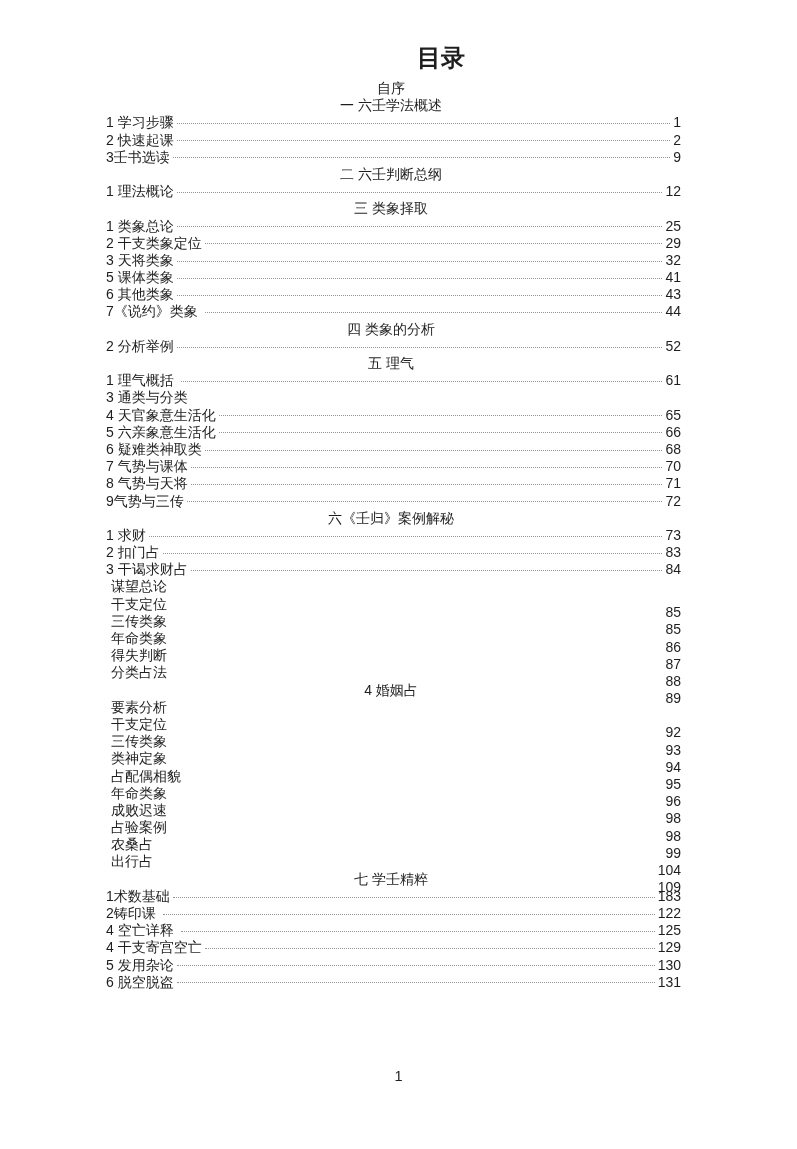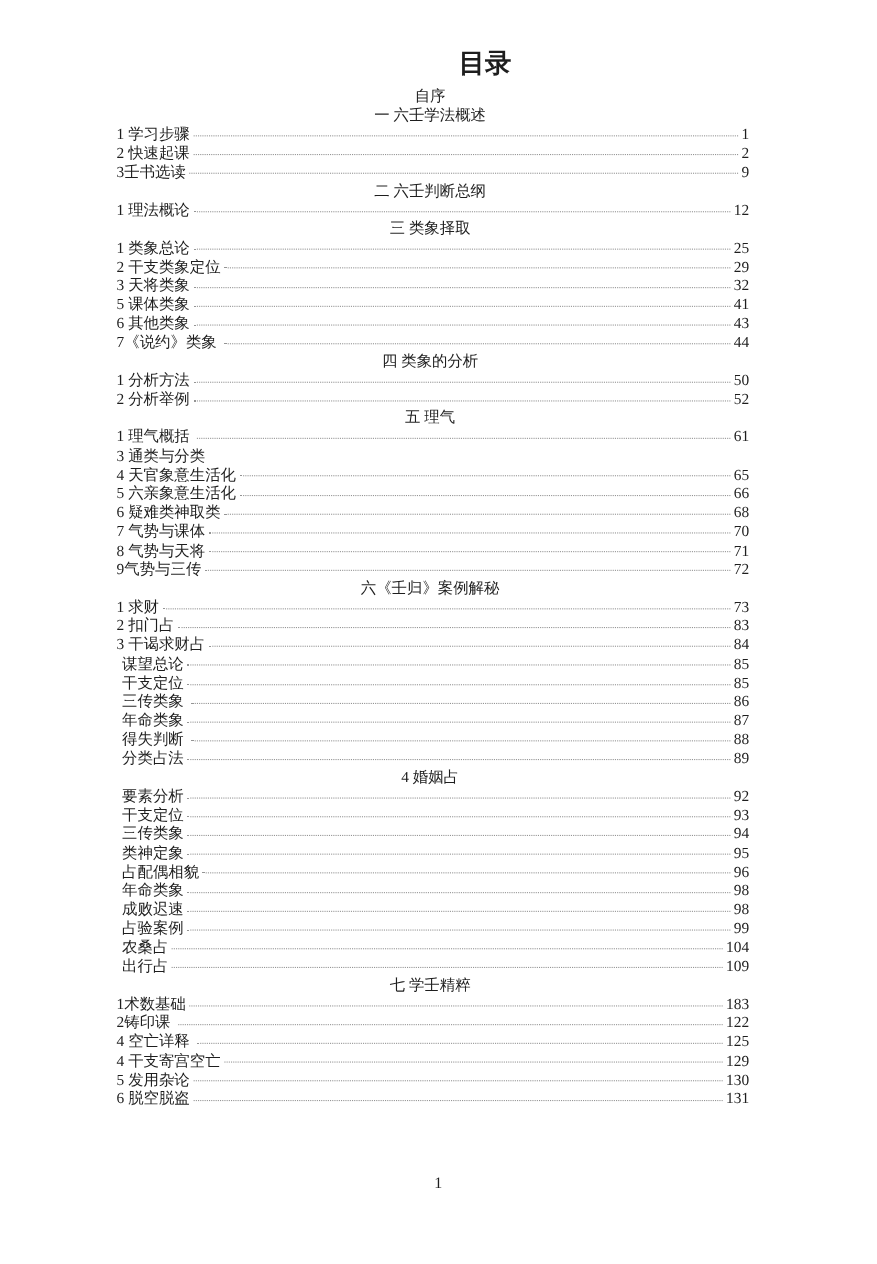--- a/index.html
+++ b/index.html
@@ -1,21 +1,21 @@
 <!DOCTYPE html>
 <html><head>
 <meta charset="utf-8">
 <style>
   html, body { margin: 0; padding: 0; background: #ffffff; }
   .page {
     position: relative;
     width: 686px;
     height: 1149px;
     background: #ffffff;
-    font-family: Liberation Serif, serif;
+    font-family: Liberation Sans, sans-serif;
     color: #1e1e1e;
     overflow: hidden;
   }
   .doc-title {
     position: absolute;
     top: 45px;
     left: 417px;
     font-size: 24px;
     line-height: 26px;
     font-weight: 700;
@@ -47,21 +47,21 @@
     min-width: 0;
   }
   .row .pagenum {
     flex: 0 0 auto;
     line-height: 17.2px;
     text-align: right;
     white-space: pre;
   }
   .row.i0 { padding-left: 0px; justify-content: center;  }
   .row.i1 { padding-left: 5px;  }
-  .row.i2 { padding-left: 10px; }
+  .row.i2 { padding-left: 10px; flex-direction: column; }
   .footer-num {
     position: absolute;
     top: 1068px;
     left: 0;
     width: 797px;
     text-align: center;
     font-size: 14.5px;
     line-height: 17px;
     color: #1e1e1e;
   }
@@ -137,25 +137,20 @@
       <div class="row i1">
     <span class="label">7《说约》类象 </span>
     <span class="leader"></span>
     <span class="pagenum">44</span>
   </div>
       <div class="row i0 no-page">
     <span class="label">四 类象的分析</span>
 
   </div>
       <div class="row i1">
-    <span class="label">1 分析方法</span>
-    <span class="leader"></span>
-    <span class="pagenum">50</span>
-  </div>
-      <div class="row i1">
     <span class="label">2 分析举例</span>
     <span class="leader"></span>
     <span class="pagenum">52</span>
   </div>
       <div class="row i0 no-page">
     <span class="label">五 理气</span>
 
   </div>
       <div class="row i1">
     <span class="label">1 理气概括 </span>

